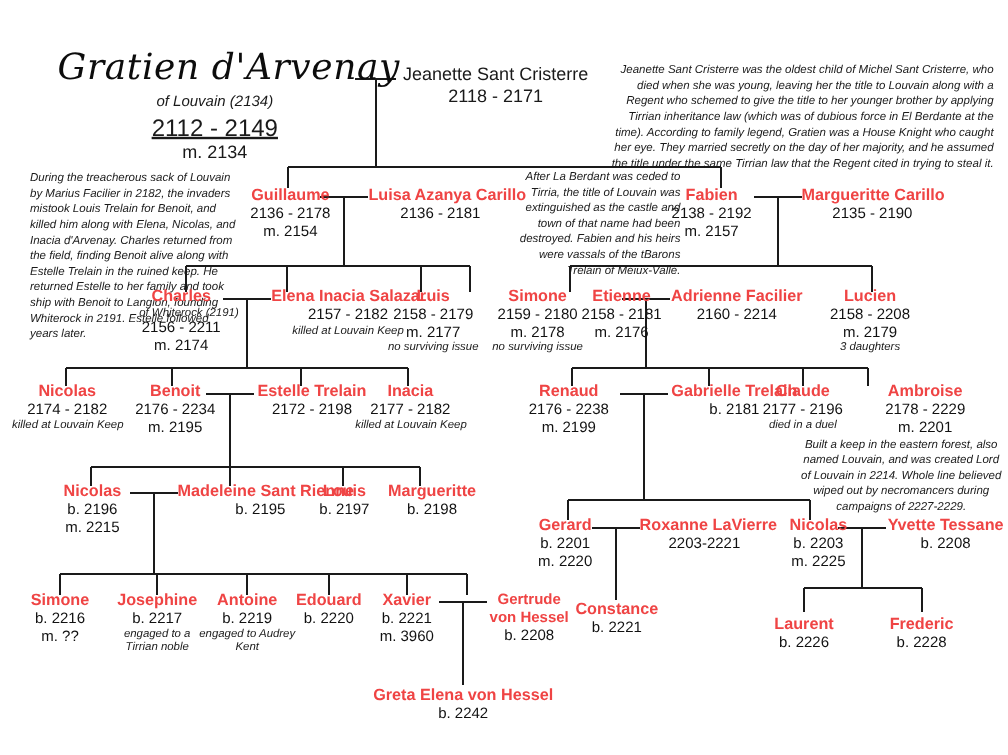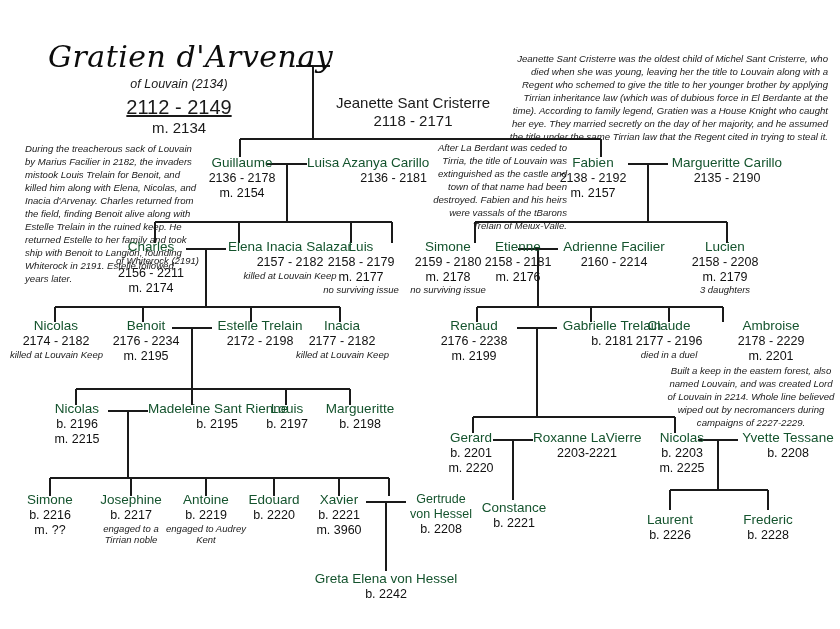--- a/index.html
+++ b/index.html
@@ -8,21 +8,21 @@
     width:840px;height:629px;
     background:#ffffff;
     font-family:"Liberation Sans", sans-serif;
     color:#1a1a1a;
     position:relative;
     overflow:hidden;
   }
   #tree{position:absolute;left:0;top:0;width:840px;height:629px;}
   svg#lines{position:absolute;left:0;top:0;width:840px;height:629px;pointer-events:none;}
   .node{position:absolute;text-align:center;line-height:1.18;}
-  .name{font-size:13.5px;font-weight:400;color:#14532d;white-space:nowrap;}
+  .name{font-size:13.5px;font-weight:700;color:#ef4444;white-space:nowrap;}
   .name.sm{font-size:12.5px;}
   .dates{font-size:12.5px;color:#111;white-space:nowrap;}
   .marr{font-size:12.5px;color:#111;white-space:nowrap;}
   .sub{font-size:9.5px;font-style:italic;color:#1a1a1a;white-space:nowrap;}
   .sub.wrap{white-space:normal;}
   .note{position:absolute;font-size:9.6px;font-style:italic;line-height:1.36;color:#1a1a1a;}
   .note.right{text-align:right;}
   .note.center{text-align:center;}
   .note.left{text-align:left;}
   
@@ -129,40 +129,40 @@
     </g>
   </svg>
 
   <div id="title-block">
     <div id="title-name">Gratien d'Arvenay</div>
     <div id="title-of">of Louvain (2134)</div>
     <div id="title-dates">2112 - 2149</div>
     <div id="title-marr">m. 2134</div>
   </div>
 
-  <div class="node" style="left:330px;top:54px;width:166px;margin-top:40px;">
+  <div class="node" style="left:330px;top:54px;width:166px;">
     <div class="root-name">Jeanette Sant Cristerre</div>
     <div class="root-dates">2118 - 2171</div>
   </div>
 
   <div class="note right" style="left:498px;top:52px;width:330px;">Jeanette Sant Cristerre was the oldest child of Michel Sant Cristerre, who died when she was young, leaving her the title to Louvain along with a Regent who schemed to give  the title to her younger brother by applying Tirrian inheritance law (which was of dubious force in El Berdante at the time).  According to family legend, Gratien was a House Knight who caught her eye.  They married secretly on the day of her majority, and he assumed the title under the same Tirrian law that the Regent cited in trying to steal it.</div>
 
   <div class="note left" style="left:25px;top:142px;width:172px;">During the treacherous sack of Louvain by Marius Facilier in 2182, the invaders mistook Louis Trelain for Benoit, and killed him along with Elena, Nicolas, and Inacia d'Arvenay.  Charles returned from the field, finding Benoit alive along with Estelle Trelain in the ruined keep.  He returned Estelle to her family and took ship with Benoit to Langion, founding Whiterock in 2191.  Estelle followed years later.</div>
 
   <div class="note right" style="left:422px;top:141px;width:145px;">After La Berdant was ceded to Tirria, the title of Louvain was extinguished as the castle and town of that name had been destroyed.  Fabien and his heirs were vassals of  the tBarons Trelain of Meiux-Valle.</div>
 
   <div class="note center" style="left:665px;top:364px;width:172px;">Built a keep in the eastern forest, also named Louvain, and was created Lord of Louvain  in 2214.  Whole line believed wiped out by necromancers during campaigns of 2227-2229.</div>
 
   <div class="node" style="left:197px;top:155px;width:90px;">
     <div class="name">Guillaume</div>
     <div class="dates">2136 - 2178</div>
     <div class="marr">m. 2154</div>
   </div>
 
-  <div class="node" style="left:307px;top:155px;width:120px;text-align:right;">
+  <div class="node" style="left:307px;top:155px;width:120px;">
     <div class="name">Luisa Azanya Carillo</div>
     <div class="dates">2136 - 2181</div>
   </div>
 
   <div class="node" style="left:558px;top:155px;width:70px;">
     <div class="name">Fabien</div>
     <div class="dates">2138 - 2192</div>
     <div class="marr">m. 2157</div>
   </div>
 

